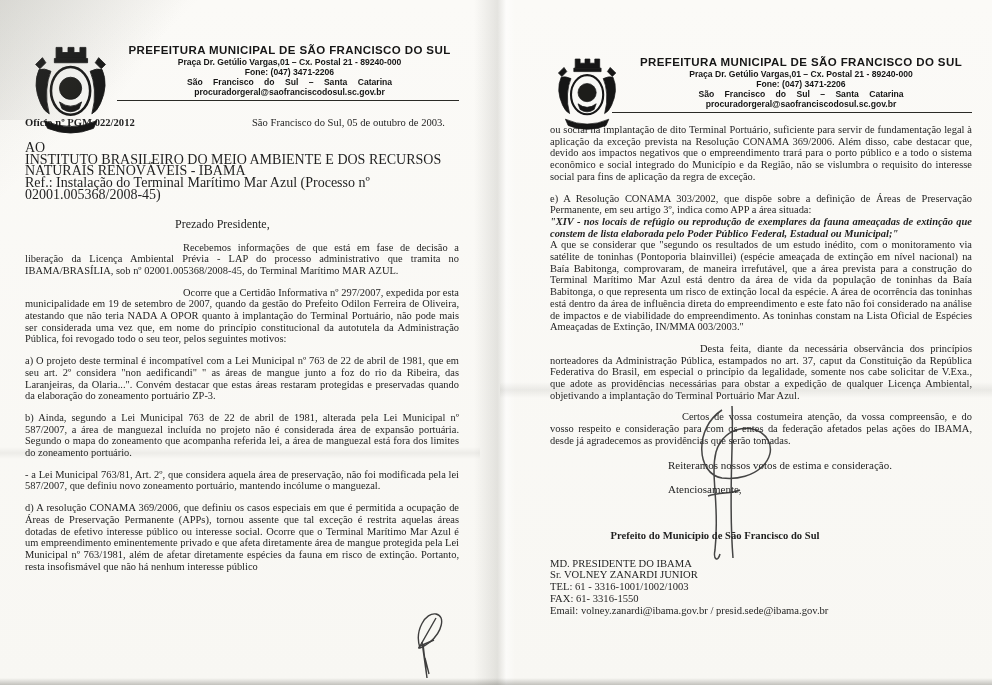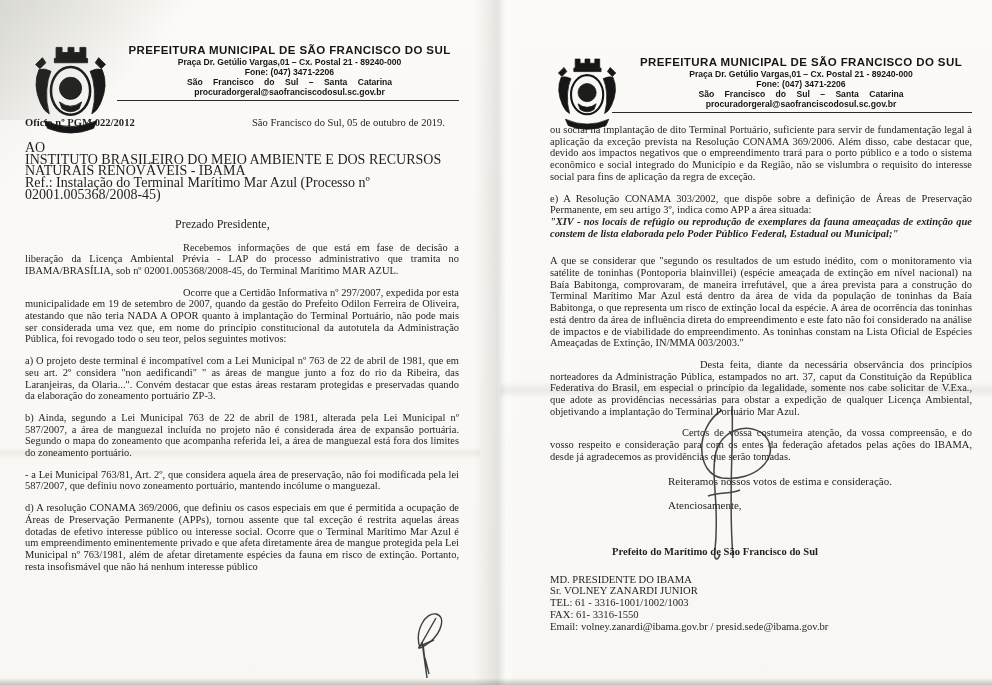--- a/index.html
+++ b/index.html
@@ -48,21 +48,21 @@
   
   .meta{display:flex;justify-content:space-between;margin-top:11px;font-size:10.6px;}
   .meta .num{font-weight:bold;}
   .meta .date{margin-right:14px;}
   .recipient{margin-top:14px;font-size:14px;line-height:11.7px;}
   .salutation{margin-top:16px;padding-left:150px;font-size:12px;}
   p.body{font-size:10.45px;line-height:11.7px;text-align:justify;margin:10px 0 0 0;}
   p.body.ind{text-indent:158px;}
   p.body.prewrap{white-space:pre-line;}
   p.body.quote{font-weight:bold;font-style:italic;margin-top:0;}
-  p.body.tight{margin-top:16px;}
+  p.body.tight{margin-top:0;}
   .closing-line{margin:12px 0 0 118px;font-size:11px;}
   .sig-block{width:330px;margin-top:34px;text-align:center;font-size:10.6px;font-weight:bold;line-height:13px;}
   .addressee{margin-top:16px;font-size:10.6px;line-height:11.8px;}
 
   svg.sig{position:absolute;pointer-events:none;}
   .sig-rubric{left:400px;top:608px;}
   .sig-main{left:165px;top:400px;}
 </style>
 </head>
 <body>
@@ -90,21 +90,21 @@
         <div class="lh-line">Praça Dr. Getúlio Vargas,01 – Cx. Postal 21 - 89240-000</div>
         <div class="lh-line">Fone: (047) 3471-2206</div>
         <div class="lh-line spread">São Francisco do Sul – Santa Catarina</div>
         <div class="lh-line">procuradorgeral@saofranciscodosul.sc.gov.br</div>
       </div>
       <div class="lh-rule"></div>
     </div>
 
     <div class="meta">
       <span class="num">Ofício nº PGM 022/2012</span>
-      <span class="date">São Francisco do Sul, 05 de outubro de 2019.</span>
+      <span class="date">São Francisco do Sul, 05 de outubro de 2003.</span>
     </div>
 
     <div class="recipient">
       <div>AO</div>
       <div>INSTITUTO BRASILEIRO DO MEIO AMBIENTE E DOS RECURSOS NATURAIS RENOVÁVEIS - IBAMA</div>
       <div>Ref.: Instalação do Terminal Marítimo Mar Azul (Processo nº 02001.005368/2008-45)</div>
     </div>
 
     <div class="salutation">Prezado Presidente,</div>
 
@@ -161,21 +161,21 @@
 
     <svg class="sig sig-main" width="140" height="170" viewBox="0 0 140 170">
       <g fill="none" stroke="#2d2d2d" stroke-width="1.5" opacity="0.88">
         <path d="M62 10 C 34 28, 36 74, 62 78 C 96 82, 118 58, 108 40 C 98 22, 64 24, 56 52 C 50 76, 60 104, 55 150 C 53 160, 58 162, 60 154"></path>
         <path d="M72 6 C 74 44, 68 96, 73 158"></path>
         <path d="M48 96 C 60 92, 72 94, 80 90"></path>
       </g>
     </svg>
 
     <div class="sig-block">
-      <div>Prefeito do Marítimo de São Francisco do Sul</div>
+      <div>Prefeito do Município de São Francisco do Sul</div>
     </div>
 
     <div class="addressee">
       <div>MD. PRESIDENTE DO IBAMA</div>
       <div>Sr. VOLNEY ZANARDI JUNIOR</div>
       <div>TEL: 61 - 3316-1001/1002/1003</div>
       <div>FAX: 61- 3316-1550</div>
       <div>Email: volney.zanardi@ibama.gov.br / presid.sede@ibama.gov.br</div>
     </div>
   </div>

